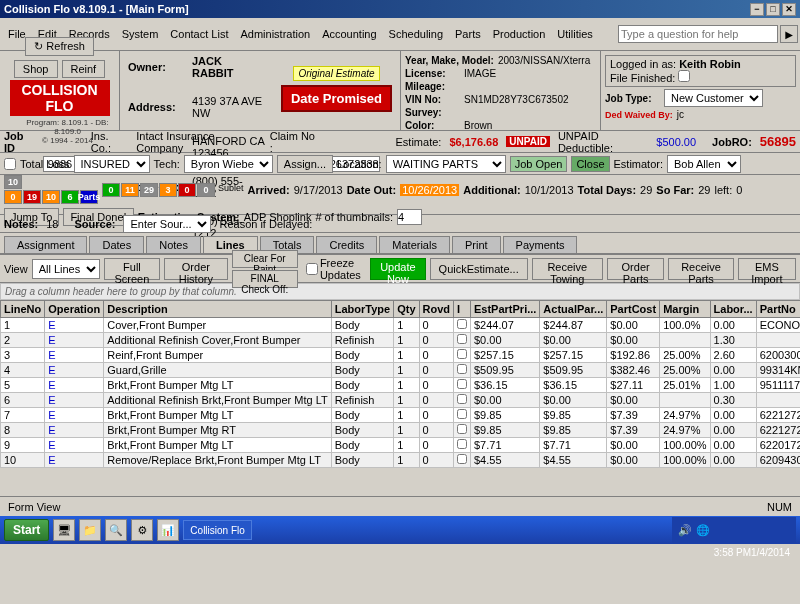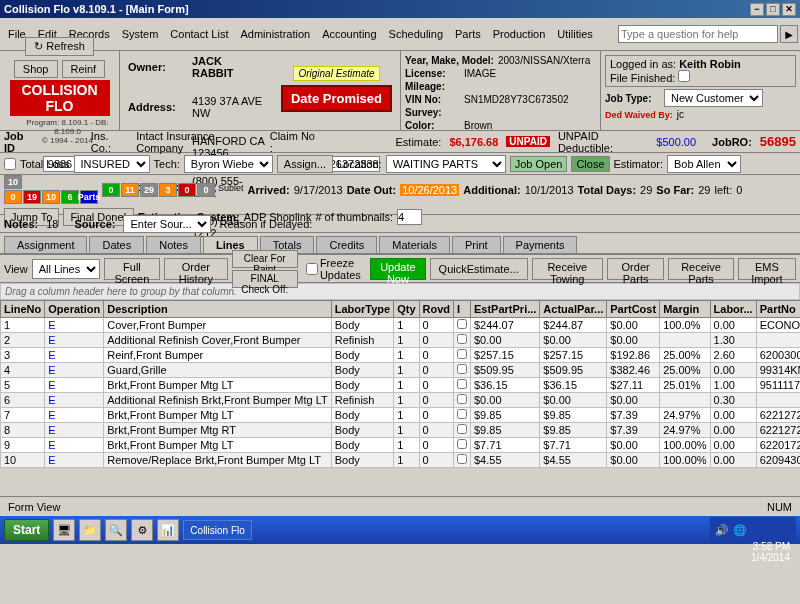--- a/index.html
+++ b/index.html
@@ -856,18 +856,18 @@
 
   <div style="width:22px; height:22px; background:#d4d0c8; border:1px solid #808080; display:flex; align-items:center; justify-content:center; cursor:pointer;">🖥</div>
   <div style="width:22px; height:22px; background:#d4d0c8; border:1px solid #808080; display:flex; align-items:center; justify-content:center; cursor:pointer;">📁</div>
   <div style="width:22px; height:22px; background:#d4d0c8; border:1px solid #808080; display:flex; align-items:center; justify-content:center; cursor:pointer;">🔍</div>
   <div style="width:22px; height:22px; background:#d4d0c8; border:1px solid #808080; display:flex; align-items:center; justify-content:center; cursor:pointer;">⚙</div>
   <div style="width:22px; height:22px; background:#d4d0c8; border:1px solid #808080; display:flex; align-items:center; justify-content:center; cursor:pointer;">📊</div>
   <div class="taskbar-app">Collision Flo</div>
   <div class="sys-tray" style="margin-left:auto;">
     <span>🔊</span>
     <span>🌐</span>
-    <div style="display:flex; flex-direction:column; align-items:flex-end;margin-top:44px;">
+    <div style="display:flex; align-items:flex-end;margin-top:44px;">
       <span style="color:white; font-size:10px;">3:58 PM</span>
       <span style="color:white; font-size:10px;">1/4/2014</span>
     </div>
   </div>
 </div>
 
 </body></html>

